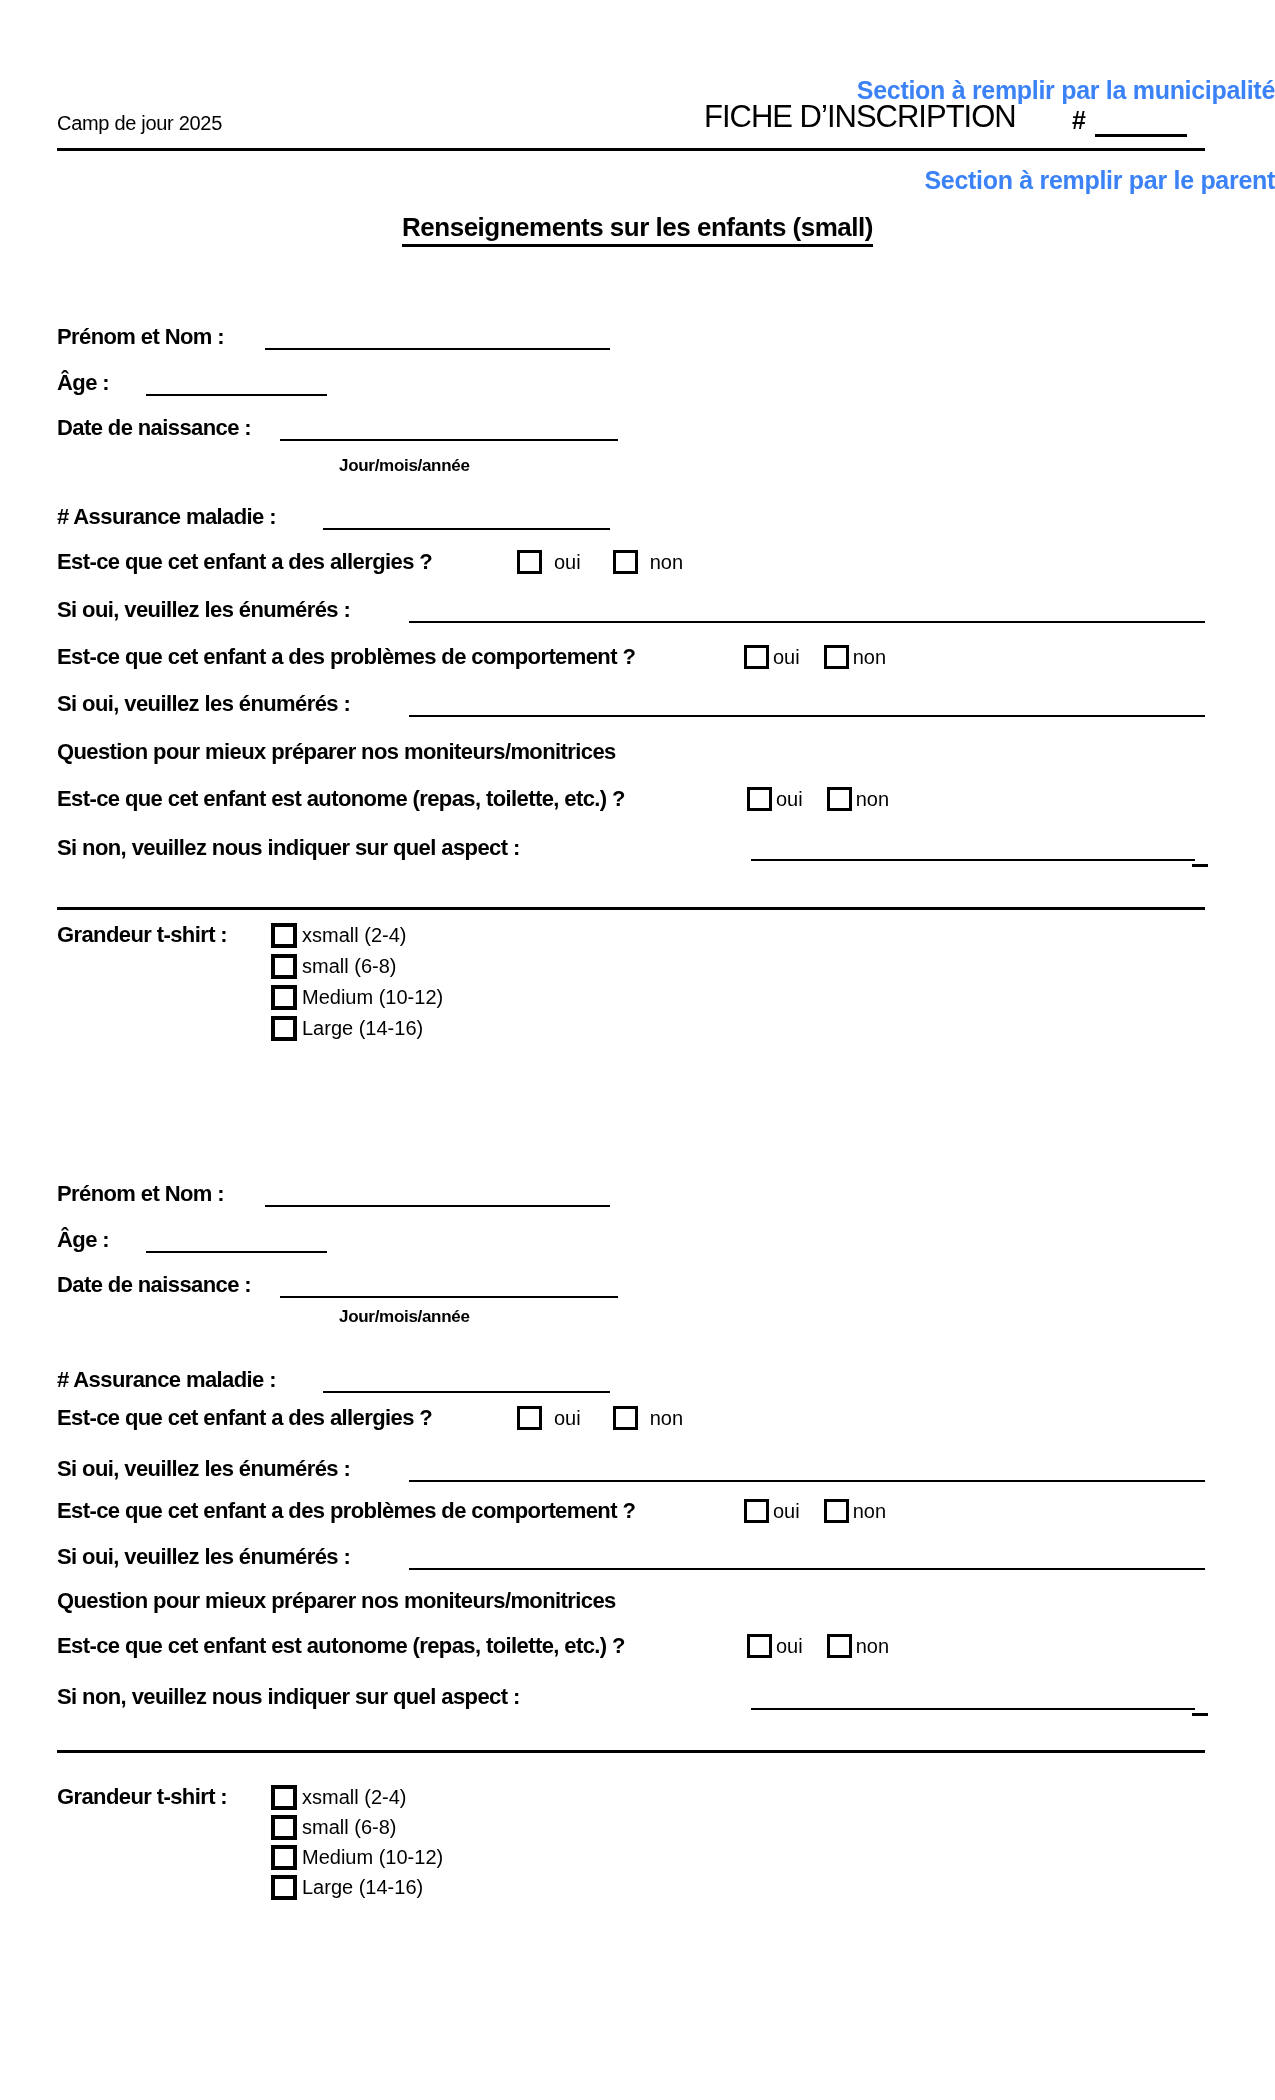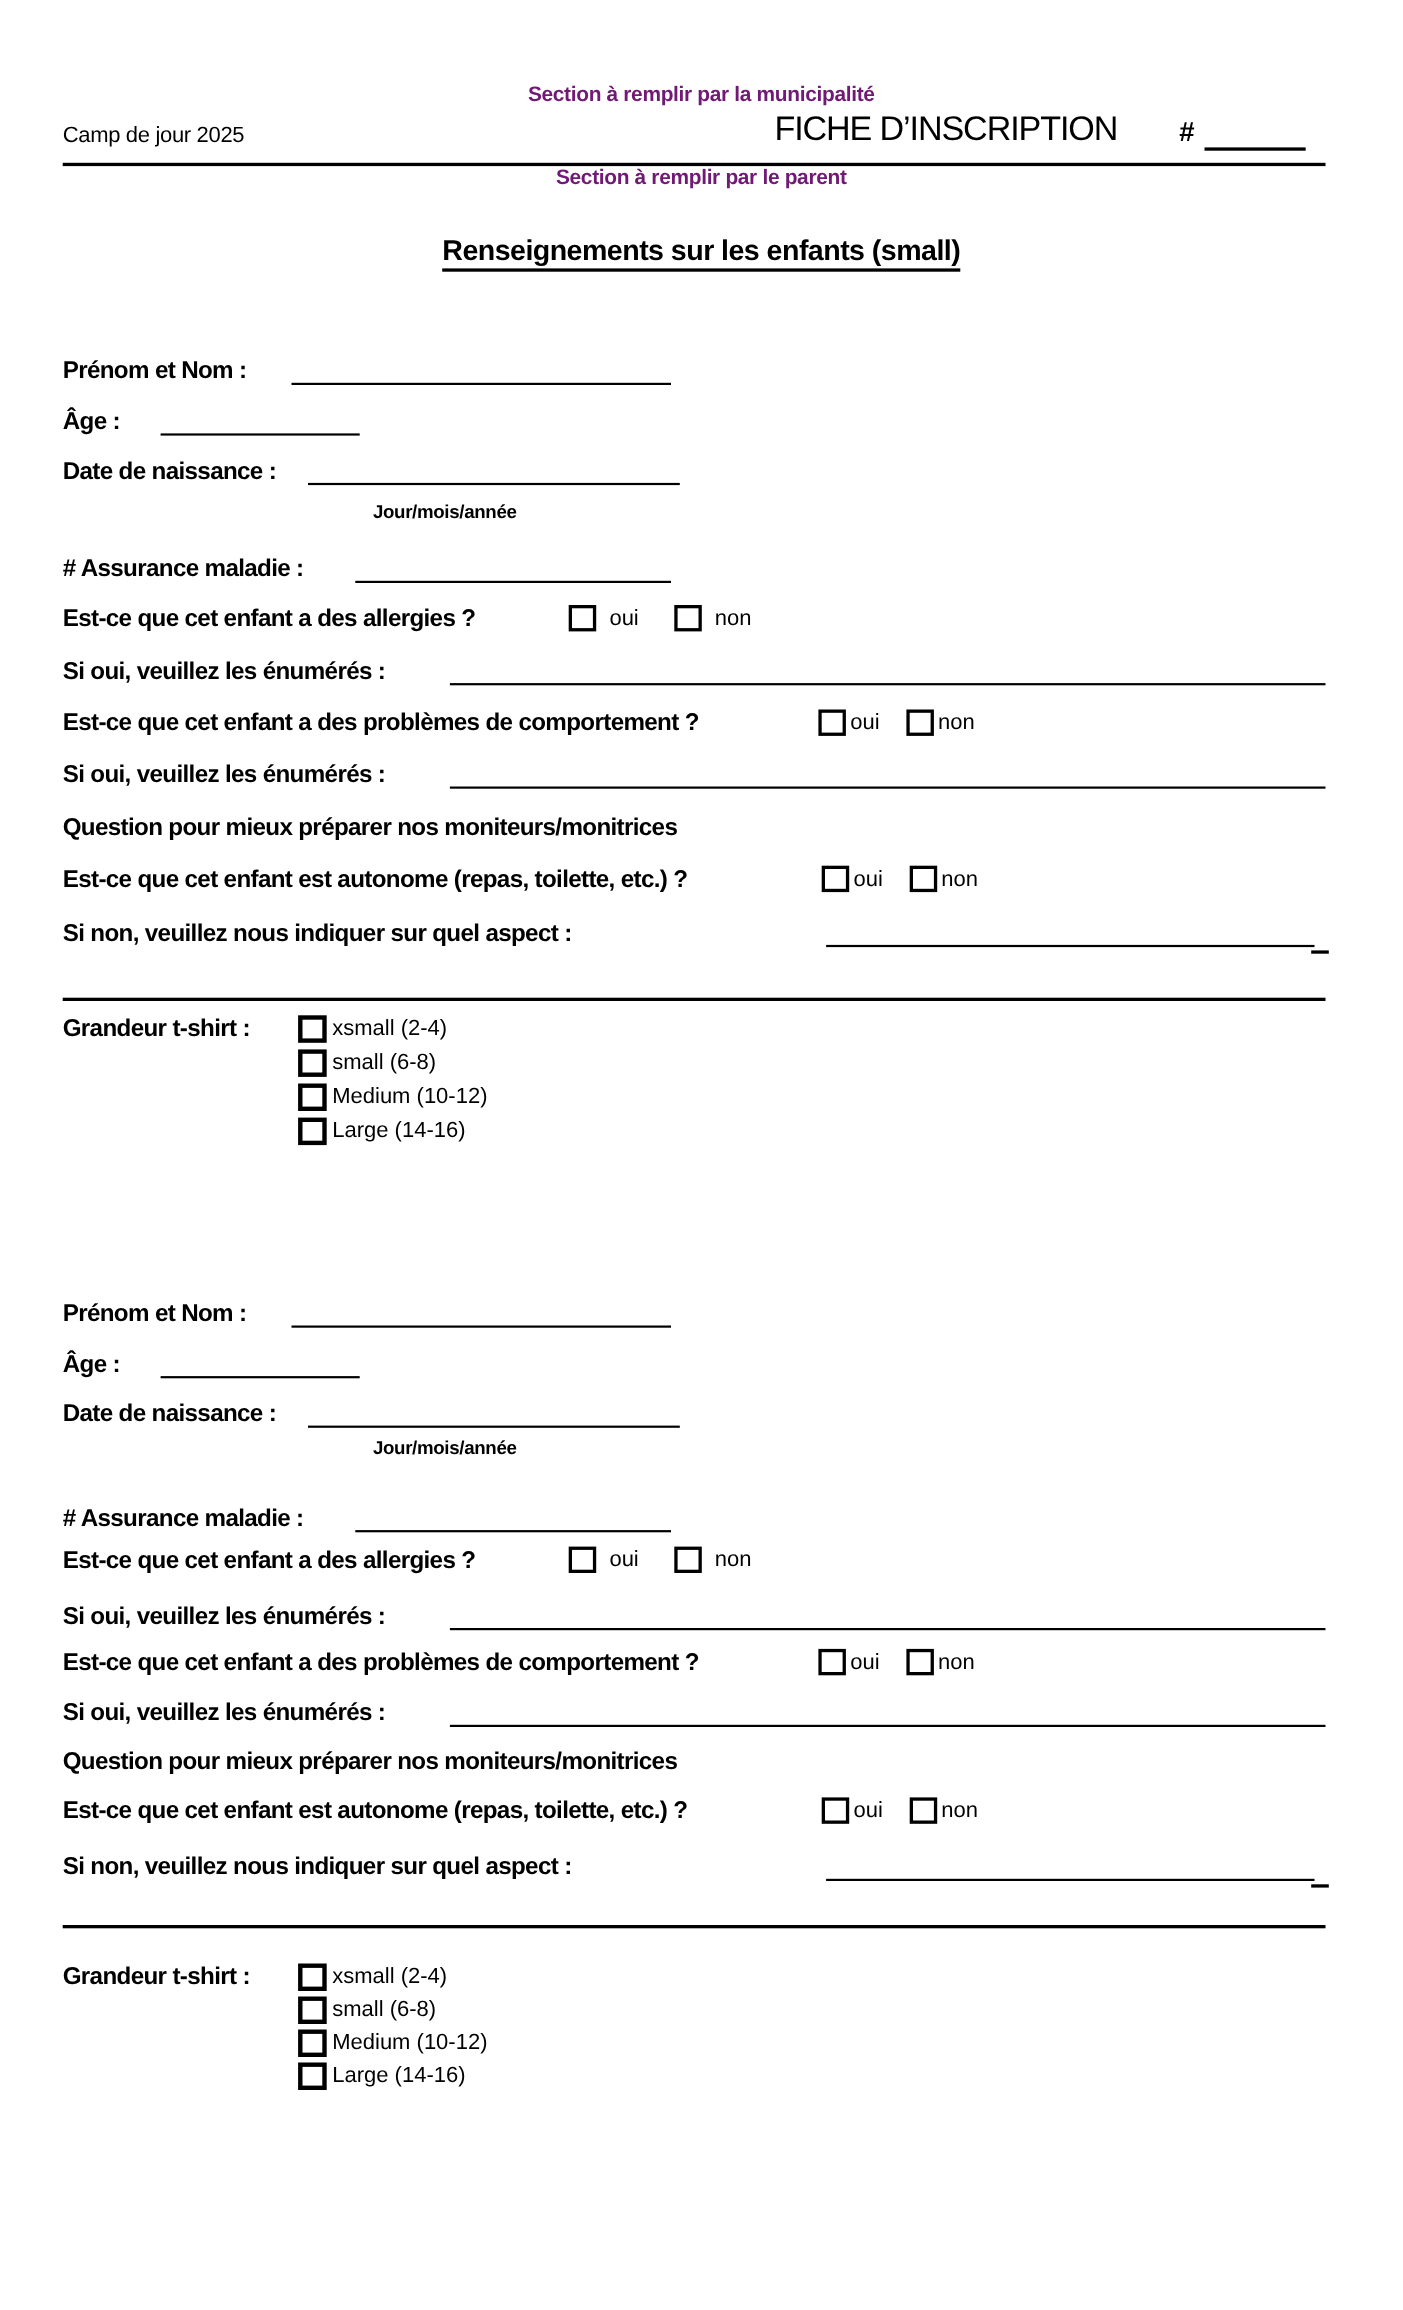--- a/index.html
+++ b/index.html
@@ -9,24 +9,24 @@
     width: 1275px;
     height: 2100px;
     background: #ffffff;
     font-family: "Liberation Sans", sans-serif;
     color: #000;
     overflow: hidden;
   }
   .red-header {
     position: absolute;
     left: 0; right: 0;
-    text-align: center;
-    color: #701a75;
-    font-weight: bold;
-    font-size: 19px;
+    text-align: right;
+    color: #3b82f6;
+    font-weight: bold;
+    font-size: 25px;
     letter-spacing: -0.3px;
   }
   .camp-label {
     position: absolute;
     left: 57px; top: 112px;
     font-size: 20px;
     letter-spacing: -0.3px;
   }
   .fiche-title {
     position: absolute;
@@ -129,21 +129,21 @@
 
   <div class="red-header" style="top:76px">Section à remplir par la municipalité</div>
 
   <div class="camp-label">Camp de jour 2025</div>
   <div class="fiche-title">FICHE D’INSCRIPTION</div>
   <div class="hash">#</div>
   <div class="hash-line"></div>
 
   <div class="hrule" style="top:148px"></div>
 
-  <div class="red-header" style="top:151px">Section à remplir par le parent</div>
+  <div class="red-header" style="top:166px">Section à remplir par le parent</div>
 
   <div class="doc-title">
     <span>Renseignements sur les enfants (small)</span>
   </div>
 
   <div>
     <div class="row" style="top:320px">
       <span class="b" style="min-width:196px">Prénom et Nom :</span>
       <span class="uline" style="margin-left:12px;width:345px"></span>
     </div>

